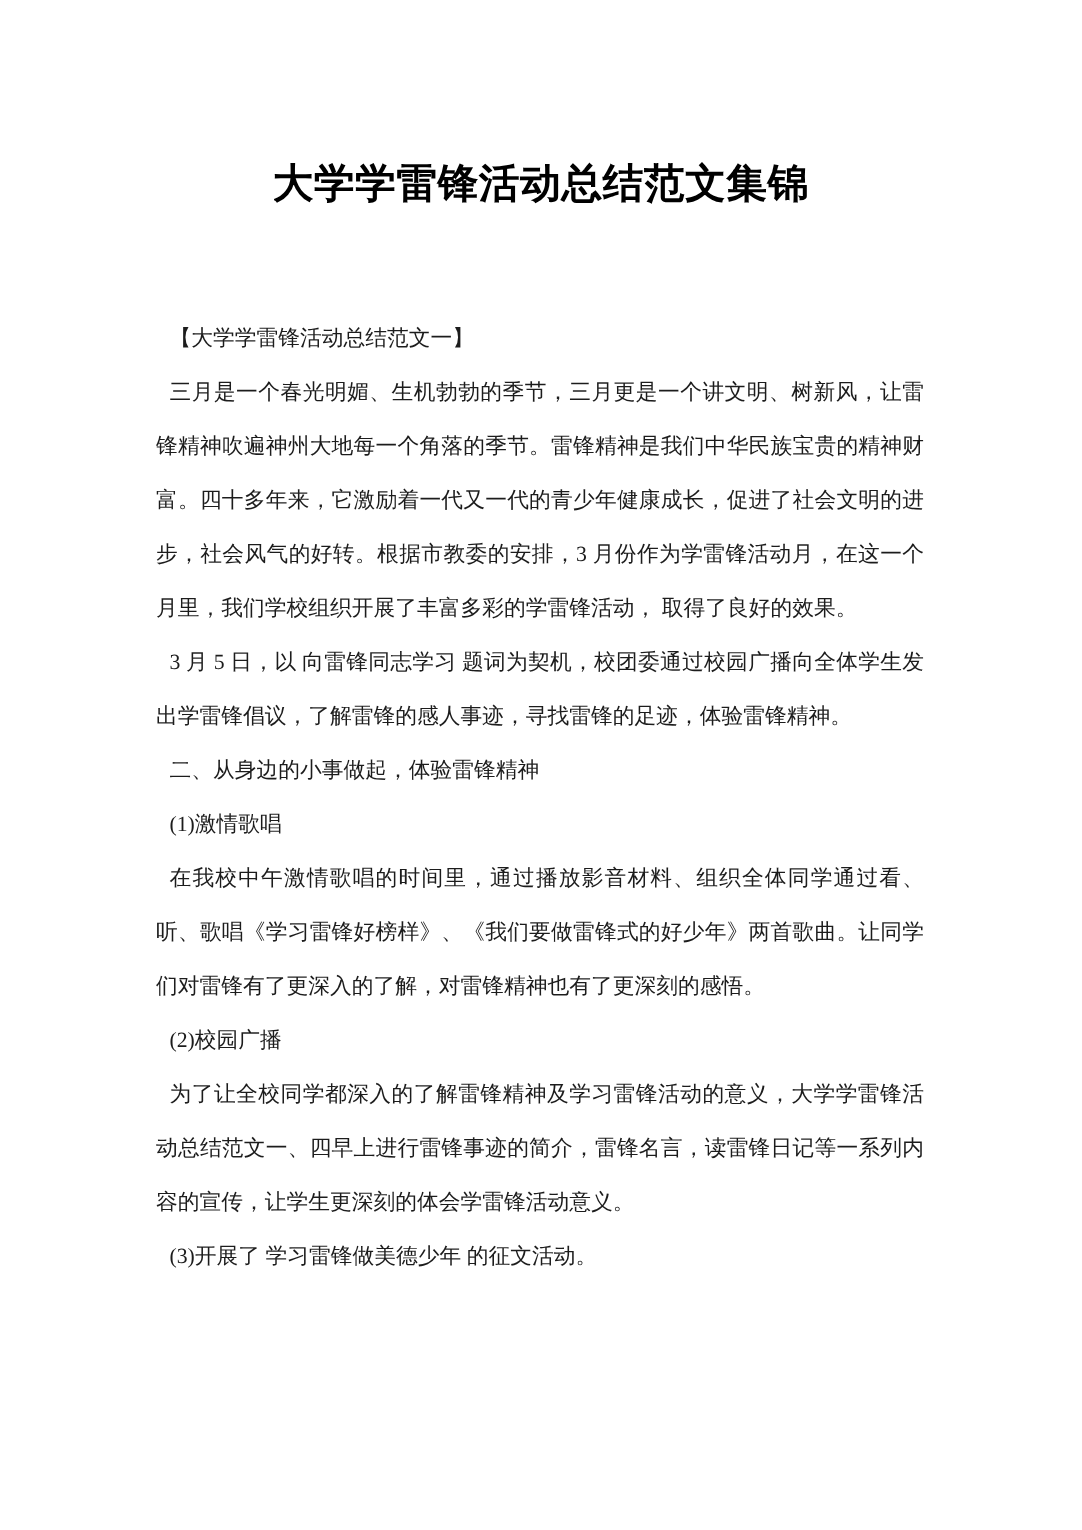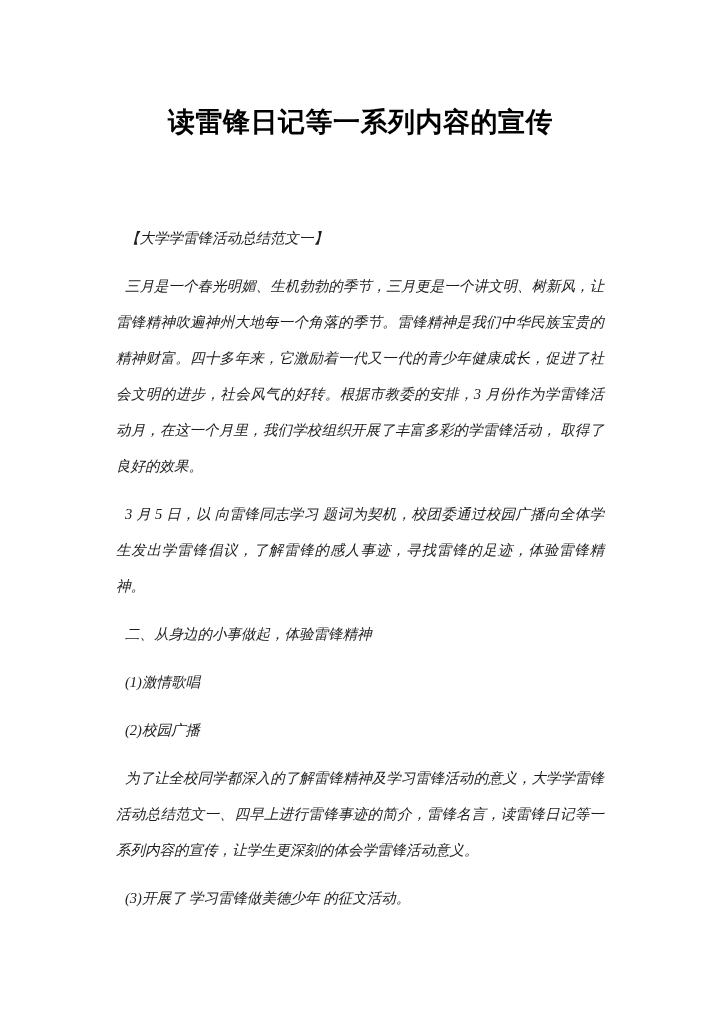--- a/index.html
+++ b/index.html
@@ -44,56 +44,56 @@
     left: 104px;
     width: 512px;
   }
 
   .para {
     font-size: 14.5px;
     line-height: 36px;
     color: #1c1c1c;
     text-align: justify;
     text-justify: inter-ideograph;
-    margin: 12px;
+    margin: 0;
     font-family: "Liberation Serif", "DejaVu Serif", serif;
     word-break: break-all;
-    font-style: italic;
   }
 
   
   .para.indent {
     text-indent: 9px;
   }
 
   
   .para.short {
     text-align: left;
   }
 </style>
 </head>
 <body>
 
 <div class="page">
 
-  <h1 class="doc-title">读雷锋日记等一系列内容的宣传</h1>
+  <h1 class="doc-title">大学学雷锋活动总结范文集锦</h1>
 
   <div class="body-block">
 
     <p class="para indent short">【大学学雷锋活动总结范文一】</p>
 
     <p class="para indent">三月是一个春光明媚、生机勃勃的季节，三月更是一个讲文明、树新风，让雷锋精神吹遍神州大地每一个角落的季节。雷锋精神是我们中华民族宝贵的精神财富。四十多年来，它激励着一代又一代的青少年健康成长，促进了社会文明的进步，社会风气的好转。根据市教委的安排，3 月份作为学雷锋活动月，在这一个月里，我们学校组织开展了丰富多彩的学雷锋活动， 取得了良好的效果。</p>
 
 
     <p class="para indent">3 月 5 日，以 向雷锋同志学习 题词为契机，校团委通过校园广播向全体学生发出学雷锋倡议，了解雷锋的感人事迹，寻找雷锋的足迹，体验雷锋精神。</p>
 
     <p class="para indent short">二、从身边的小事做起，体验雷锋精神</p>
 
     <p class="para indent short">(1)激情歌唱</p>
 
+    <p class="para indent">在我校中午激情歌唱的时间里，通过播放影音材料、组织全体同学通过看、听、歌唱《学习雷锋好榜样》、《我们要做雷锋式的好少年》两首歌曲。让同学们对雷锋有了更深入的了解，对雷锋精神也有了更深刻的感悟。</p>
 
     <p class="para indent short">(2)校园广播</p>
 
     <p class="para indent">为了让全校同学都深入的了解雷锋精神及学习雷锋活动的意义，大学学雷锋活动总结范文一、四早上进行雷锋事迹的简介，雷锋名言，读雷锋日记等一系列内容的宣传，让学生更深刻的体会学雷锋活动意义。</p>
 
     <p class="para indent short">(3)开展了 学习雷锋做美德少年 的征文活动。</p>
 
   </div>
 </div>
 

